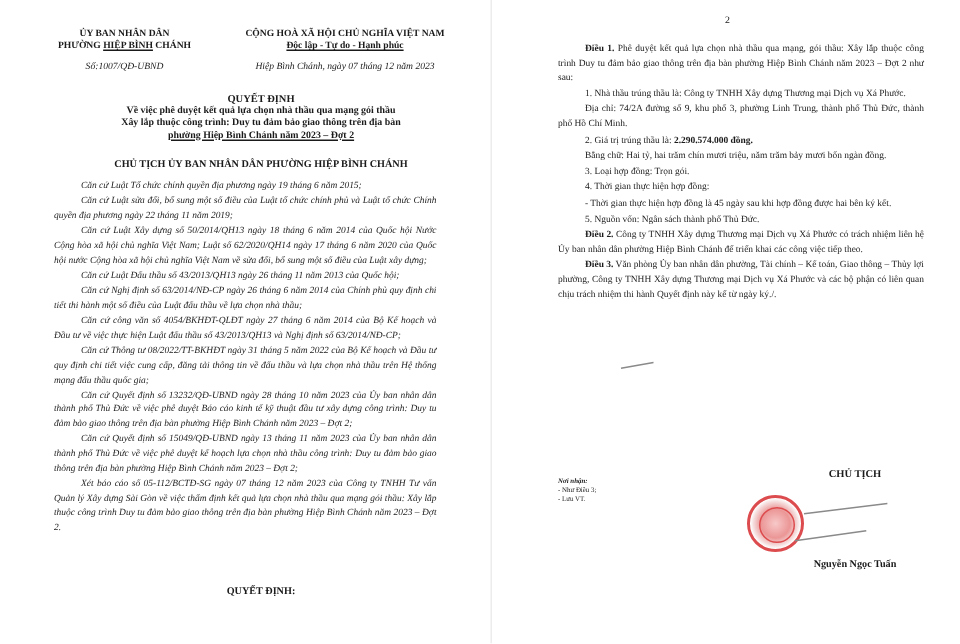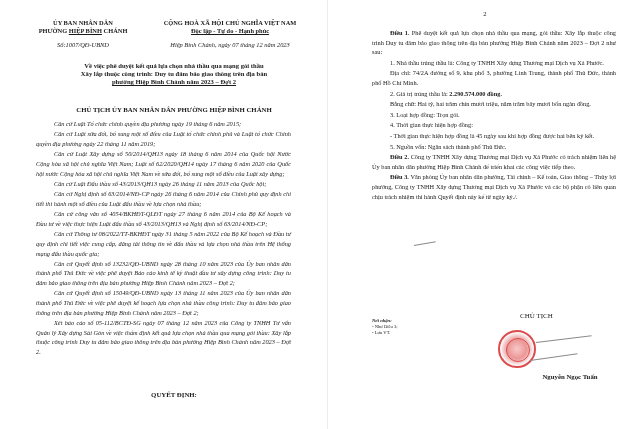--- a/index.html
+++ b/index.html
@@ -20,21 +20,21 @@
   .body{position:absolute;left:36px;width:255px;font-size:6.3px;line-height:9.6px;text-align:justify;}
   .body.it{font-style:italic;}
   .body p{margin:0 0 0.8px 0;text-indent:18px;}
   .decide{position:absolute;top:391px;left:28px;width:292px;text-align:center;font-weight:bold;font-size:6.8px;}
   .pgnum{position:absolute;top:10px;left:0;width:310px;text-align:center;font-size:6.6px;}
   .rbody{position:absolute;top:28px;left:42px;width:244px;font-size:6.3px;line-height:9.6px;text-align:justify;}
   .rbody p{margin:0 0 1px 0;text-indent:18px;}
   b{font-weight:bold;}
   .recv{position:absolute;top:318px;left:42px;font-size:4.6px;line-height:6px;}
   .recv .h{font-style:italic;font-weight:bold;}
-  .sigtitle{position:absolute;top:312px;left:190px;width:100px;text-align:left;font-weight:normal;font-size:7px;}
+  .sigtitle{position:absolute;top:312px;left:190px;width:100px;text-align:center;font-weight:bold;font-size:7px;}
   .seal{position:absolute;top:330px;left:168px;width:38px;height:38px;border-radius:50%;border:2px solid #d9383a;box-sizing:border-box;background:radial-gradient(circle,#f7c3c3 0%,#ea8b8b 40%,#f4d6d6 60%,#fff 70%);opacity:0.9;}
   .seal .inner{position:absolute;top:6px;left:6px;width:22px;height:22px;border-radius:50%;border:1px solid #d9383a;}
   .signline{position:absolute;border-top:1px solid #8a8a8a;transform-origin:left center;}
   .signer{position:absolute;top:373px;left:190px;width:100px;text-align:center;font-weight:bold;font-size:6.8px;}
 </style>
 </head>
 <body>
 
 <div class="divider"></div>
 
@@ -44,20 +44,21 @@
     <div><span>PHƯỜNG </span><span class="u">HIỆP BÌNH</span><span> CHÁNH</span></div>
   </div>
   <div class="hdr r">
     <div>CỘNG HOÀ XÃ HỘI CHỦ NGHĨA VIỆT NAM</div>
     <div class="u">Độc lập - Tự do - Hạnh phúc</div>
   </div>
   <div class="num">Số:1007/QĐ-UBND</div>
   <div class="date">Hiệp Bình Chánh, ngày 07 tháng 12 năm 2023</div>
 
   <div class="title">
+    <div class="t0">QUYẾT ĐỊNH</div>
     <div>Về việc phê duyệt kết quả lựa chọn nhà thầu qua mạng gói thầu</div>
     <div>Xây lắp thuộc công trình: Duy tu đảm bảo giao thông trên địa bàn</div>
     <div class="u">phường Hiệp Bình Chánh năm 2023 – Đợt 2</div>
   </div>
 
   <div class="chair">CHỦ TỊCH ỦY BAN NHÂN DÂN PHƯỜNG HIỆP BÌNH CHÁNH</div>
 
   <div class="body it" style="top:119px;">
     <p>Căn cứ Luật Tổ chức chính quyền địa phương ngày 19 tháng 6 năm 2015;</p>
     <p>Căn cứ Luật sửa đổi, bổ sung một số điều của Luật tổ chức chính phủ và Luật tổ chức Chính quyền địa phương ngày 22 tháng 11 năm 2019;</p>

